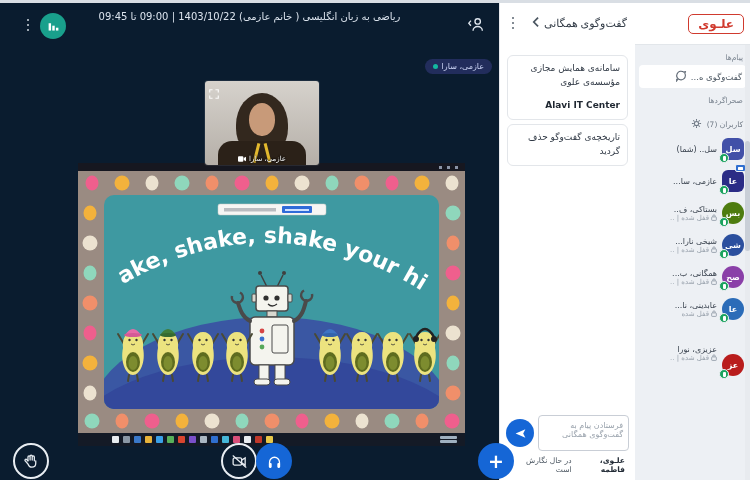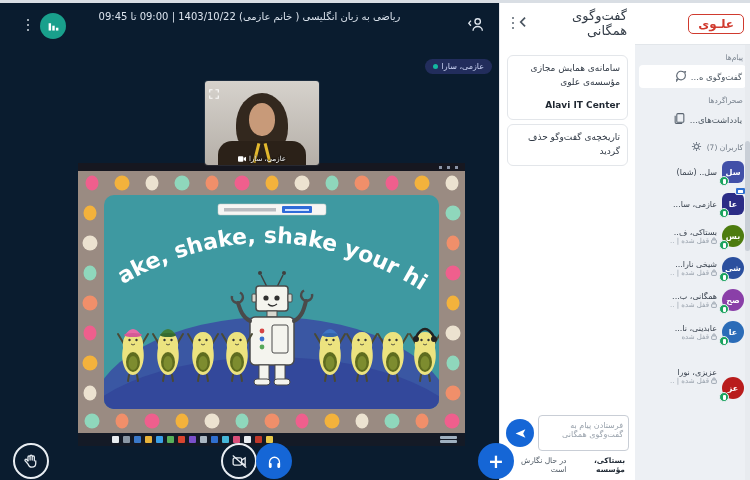--- a/index.html
+++ b/index.html
@@ -26,21 +26,21 @@
   .badge-c i { width:5px; height:3px; background:#fff; border-radius:0.5px; display:block; }
   .u-text { min-width:0; }
   .u-name { font-size:8px; color:#39424e; white-space:nowrap; overflow:hidden; }
   .u-status { font-size:7px; color:#98a1ac; display:flex; align-items:center; gap:2px; white-space:nowrap; }
   .scroll-track { position:absolute; right:0; top:42px; bottom:0; width:5px; background:#e8ebef; }
   .scroll-thumb { position:absolute; top:96px; height:110px; width:5px; background:#c9cfd7; border-radius:3px; }
 
   
   .chat { width:136px; background:#fff; display:flex; flex-direction:column; flex:none; border-left:1px solid #e8eaee; }
   .chat-header { height:40px; display:flex; align-items:center; padding:0 8px; flex:none; }
-  .chat-title-group { display:flex; align-items:center; gap:4px; font-size:13px; color:#333c47; }
+  .chat-title-group { display:flex; align-items:center; gap:4px; font-size:11px; color:#333c47;font-family:Liberation Serif, serif; }
   .chat-header .spacer { flex:1; }
   .msgs { flex:1; overflow:hidden; padding-top:4px; }
   .msg-card { border:1px solid #e3e6ea; border-radius:6px; padding:6px 7px; margin:4px 7px; font-size:9px; color:#2f3844; line-height:1.55; text-align:right; }
   .msg-card.first { margin-top:8px; }
   .msg-footer { font-weight:bold; margin-top:9px; text-align:right; direction:ltr; font-size:9px; color:#1f2731; }
   .composer { display:flex; align-items:center; gap:4px; padding:2px 6px; flex:none; }
   .composer textarea { flex:1; height:36px; font-size:8px; font-family:inherit; color:#333; border:1px solid #c9ced6; border-radius:4px; padding:5px 5px; resize:none; outline:none; background:#fff; }
   .composer textarea::placeholder { color:#9aa3ad; }
   .send-btn { width:28px; height:28px; border-radius:50%; background:#1566d6; border:none; display:flex; align-items:center; justify-content:center; flex:none; cursor:pointer; }
   .typing { font-size:7.5px; color:#4a5560; padding:3px 10px 6px; display:flex; gap:3px; }
@@ -96,27 +96,20 @@
     </div>
     <div class="section-label">پیام‌ها</div>
     <div class="nav-item active">
       <span>گفت‌وگوی ه...</span>
       <span><svg width="13" height="13" viewBox="0 0 24 24" fill="none" stroke="#5a6470" stroke-width="2">
             <path d="M21 12a8 8 0 1 1-3-6.2L21 5l-1 3.5A8 8 0 0 1 21 12z"></path>
             <path d="M7 19l-2 3v-4"></path>
           </svg></span>
     </div>
     <div class="section-label">صحراگرد‌ها</div>
-    <div class="nav-item">
-      <span>یادداشت‌های...</span>
-      <span><svg width="13" height="13" viewBox="0 0 24 24" fill="none" stroke="#5a6470" stroke-width="2">
-            <rect x="7" y="3" width="13" height="16" rx="2"></rect>
-            <path d="M4 7v12a2 2 0 0 0 2 2h11"></path>
-          </svg></span>
-    </div>
     <div class="users-header">
       <span>کاربران (7)</span>
       <span><svg width="11" height="11" viewBox="0 0 24 24" fill="none" stroke="#6e7884" stroke-width="2.2">
             <circle cx="12" cy="12" r="4.5"></circle>
             <path d="M12 2v4M12 18v4M2 12h4M18 12h4M4.9 4.9l2.8 2.8M16.3 16.3l2.8 2.8M19.1 4.9l-2.8 2.8M7.7 16.3l-2.8 2.8"></path>
           </svg></span>
     </div>
     <div class="user-list">
 
       <div class="user-row">
@@ -272,21 +265,21 @@
     </div>
     <div class="composer">
       <textarea placeholder="فرستادن پیام به گفت‌وگوی همگانی" style=""></textarea>
       <button class="send-btn">
         <svg width="13" height="13" viewBox="0 0 24 24">
             <path d="M21 4 L3 12 L21 20 L17 12 Z" fill="#fff"></path>
           </svg>
       </button>
     </div>
     <div class="typing">
-      <b>بستاکی، مؤسسه</b>
+      <b>علـوی، فاطمه</b>
         <span>در حال نگارش است</span>
     </div>
   </section>
 
   <main class="stage">
     <div class="kebab-main">
         <i></i>
         <i></i>
         <i></i>
       </div>

